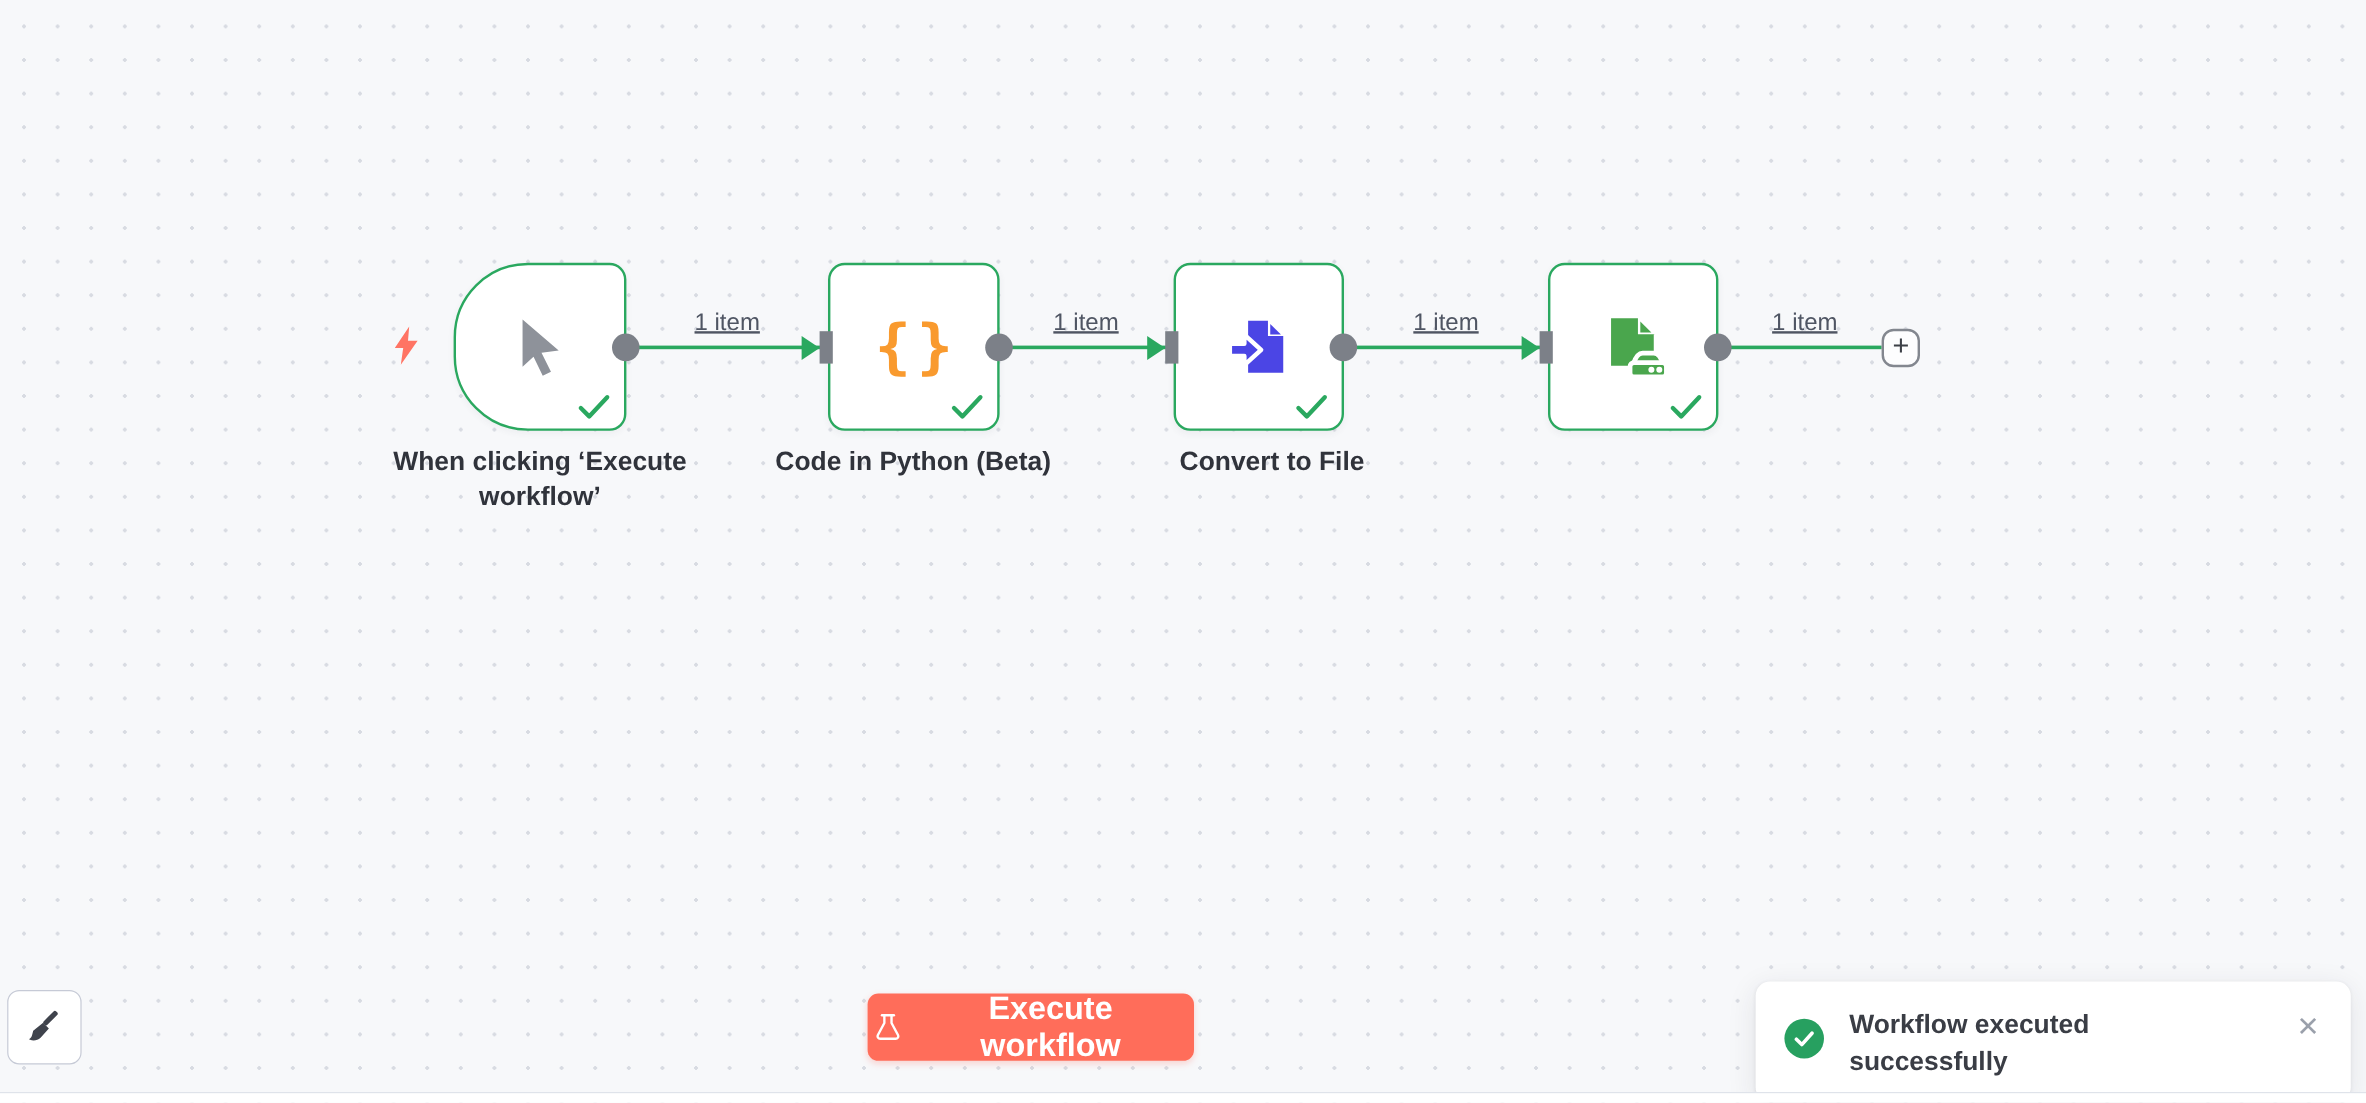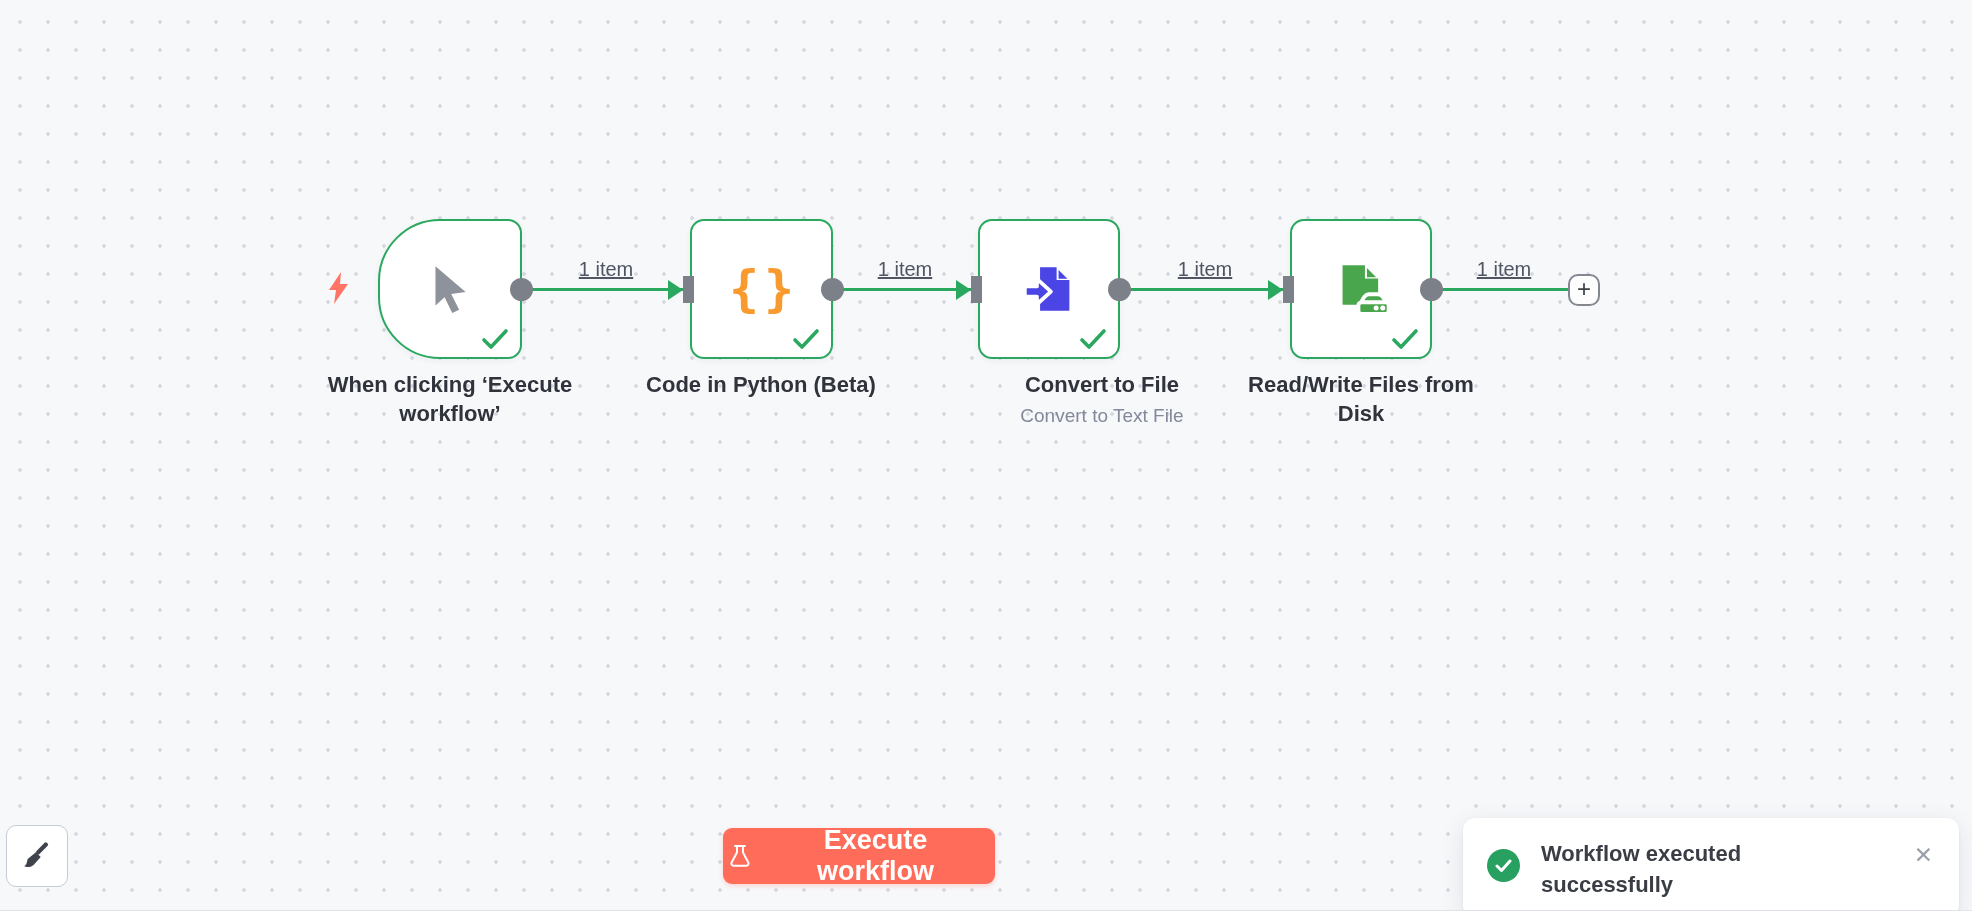--- a/index.html
+++ b/index.html
@@ -119,26 +119,24 @@
   <div class="in-rect" style="left:683px;"></div>
   <div class="in-rect" style="left:971px;"></div>
   <div class="in-rect" style="left:1283px;"></div>
 
   <div class="node-label" style="left:450px;">
     <div class="node-title" style="width:280px;margin:0 auto;">When clicking ‘Execute workflow’</div>
   </div>
   <div class="node-label" style="left:761px;">
     <div class="node-title">Code in Python (Beta)</div>
   </div>
-  <div class="node-label" style="left:1102px;">
+  <div class="node-label" style="left:1060px;">
     <div class="node-title">Convert to File</div>
-    <div class="node-subtitle">Convert to Text File</div>
   </div>
   <div class="node-label" style="left:1361px;">
-    <div class="node-title" style="width:260px;margin:0 auto;">Read/Write Files from Disk</div>
   </div>
 
   <div class="plus-btn">
     <span>+</span>
   </div>
 
   <button class="execute-btn">
     <svg width="22" height="24" viewBox="0 0 22 24" fill="none" stroke="#ffffff" stroke-width="2" stroke-linecap="round" stroke-linejoin="round">
       <path d="M6 2 h10"></path>
       <path d="M8 2 v6.5 L2.6 18.5 a2.2 2.2 0 0 0 2 3.2 h12.8 a2.2 2.2 0 0 0 2 -3.2 L14 8.5 V2"></path>

